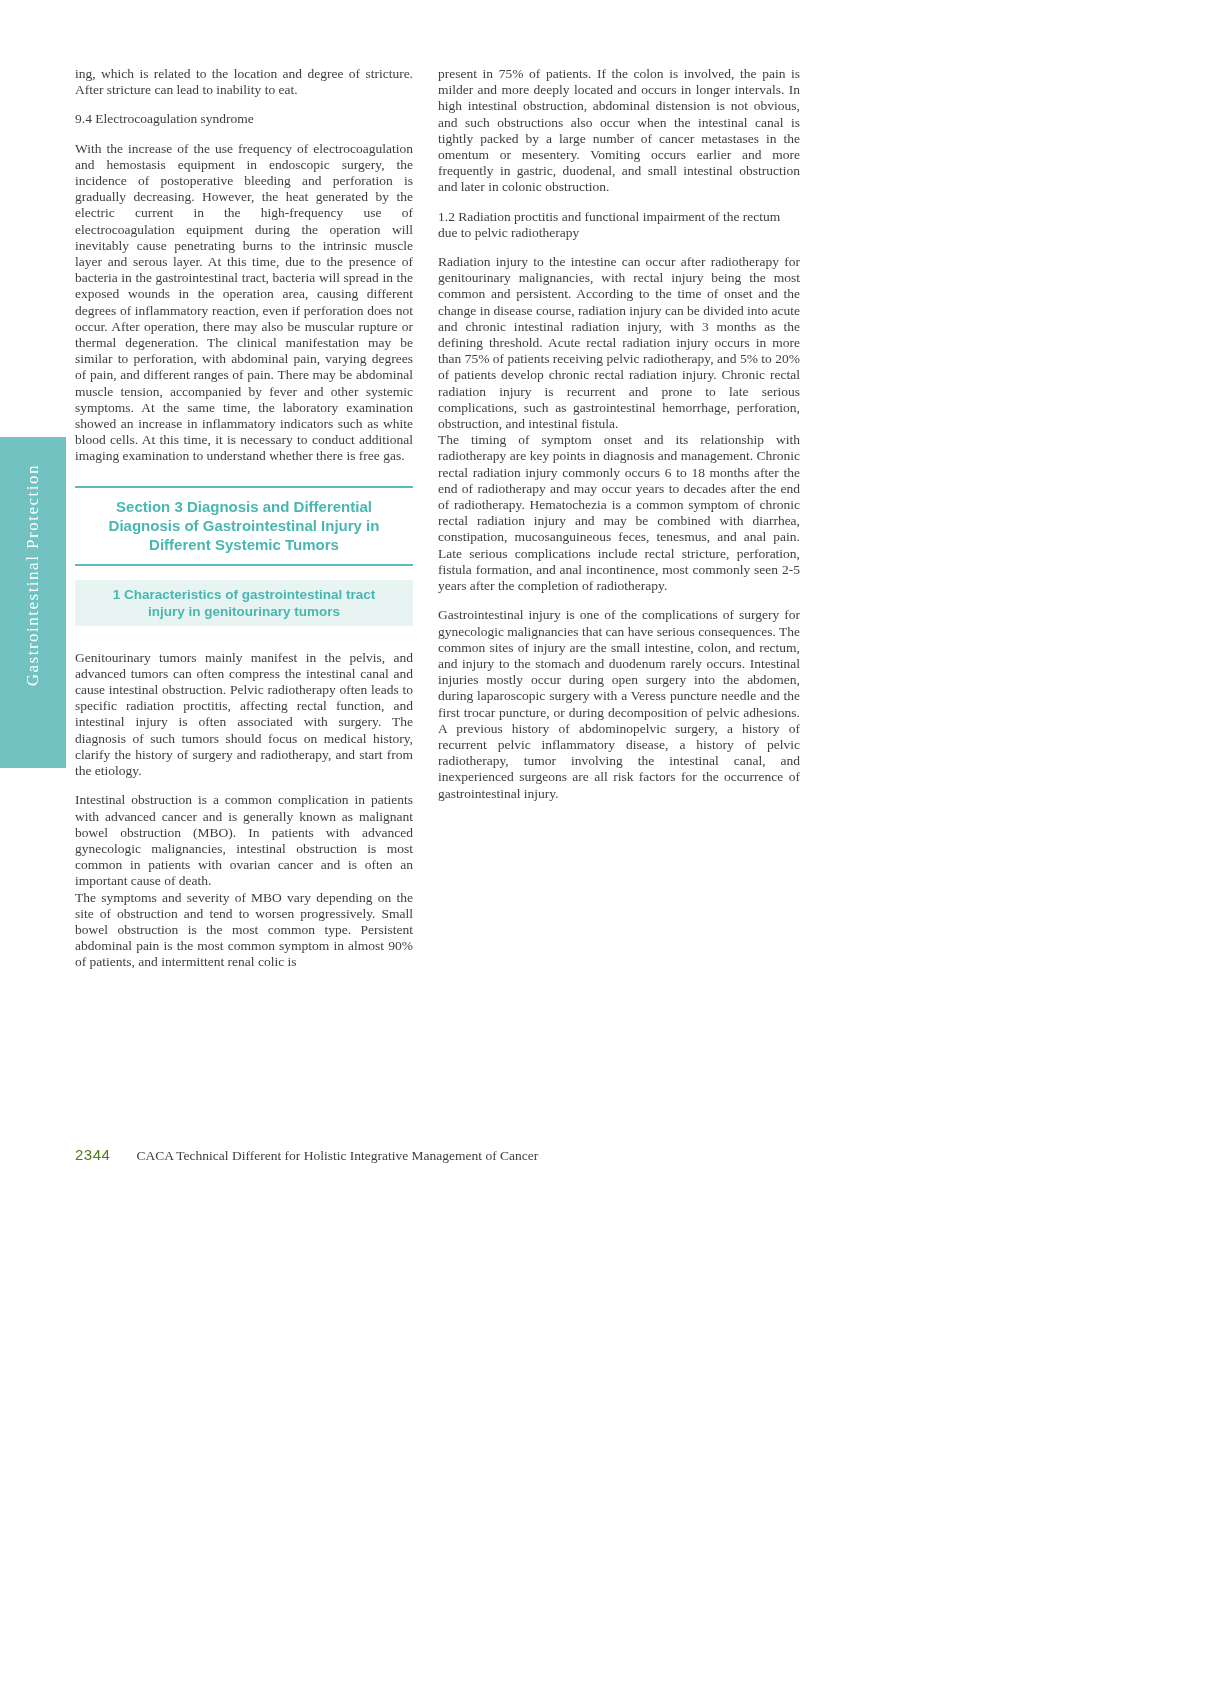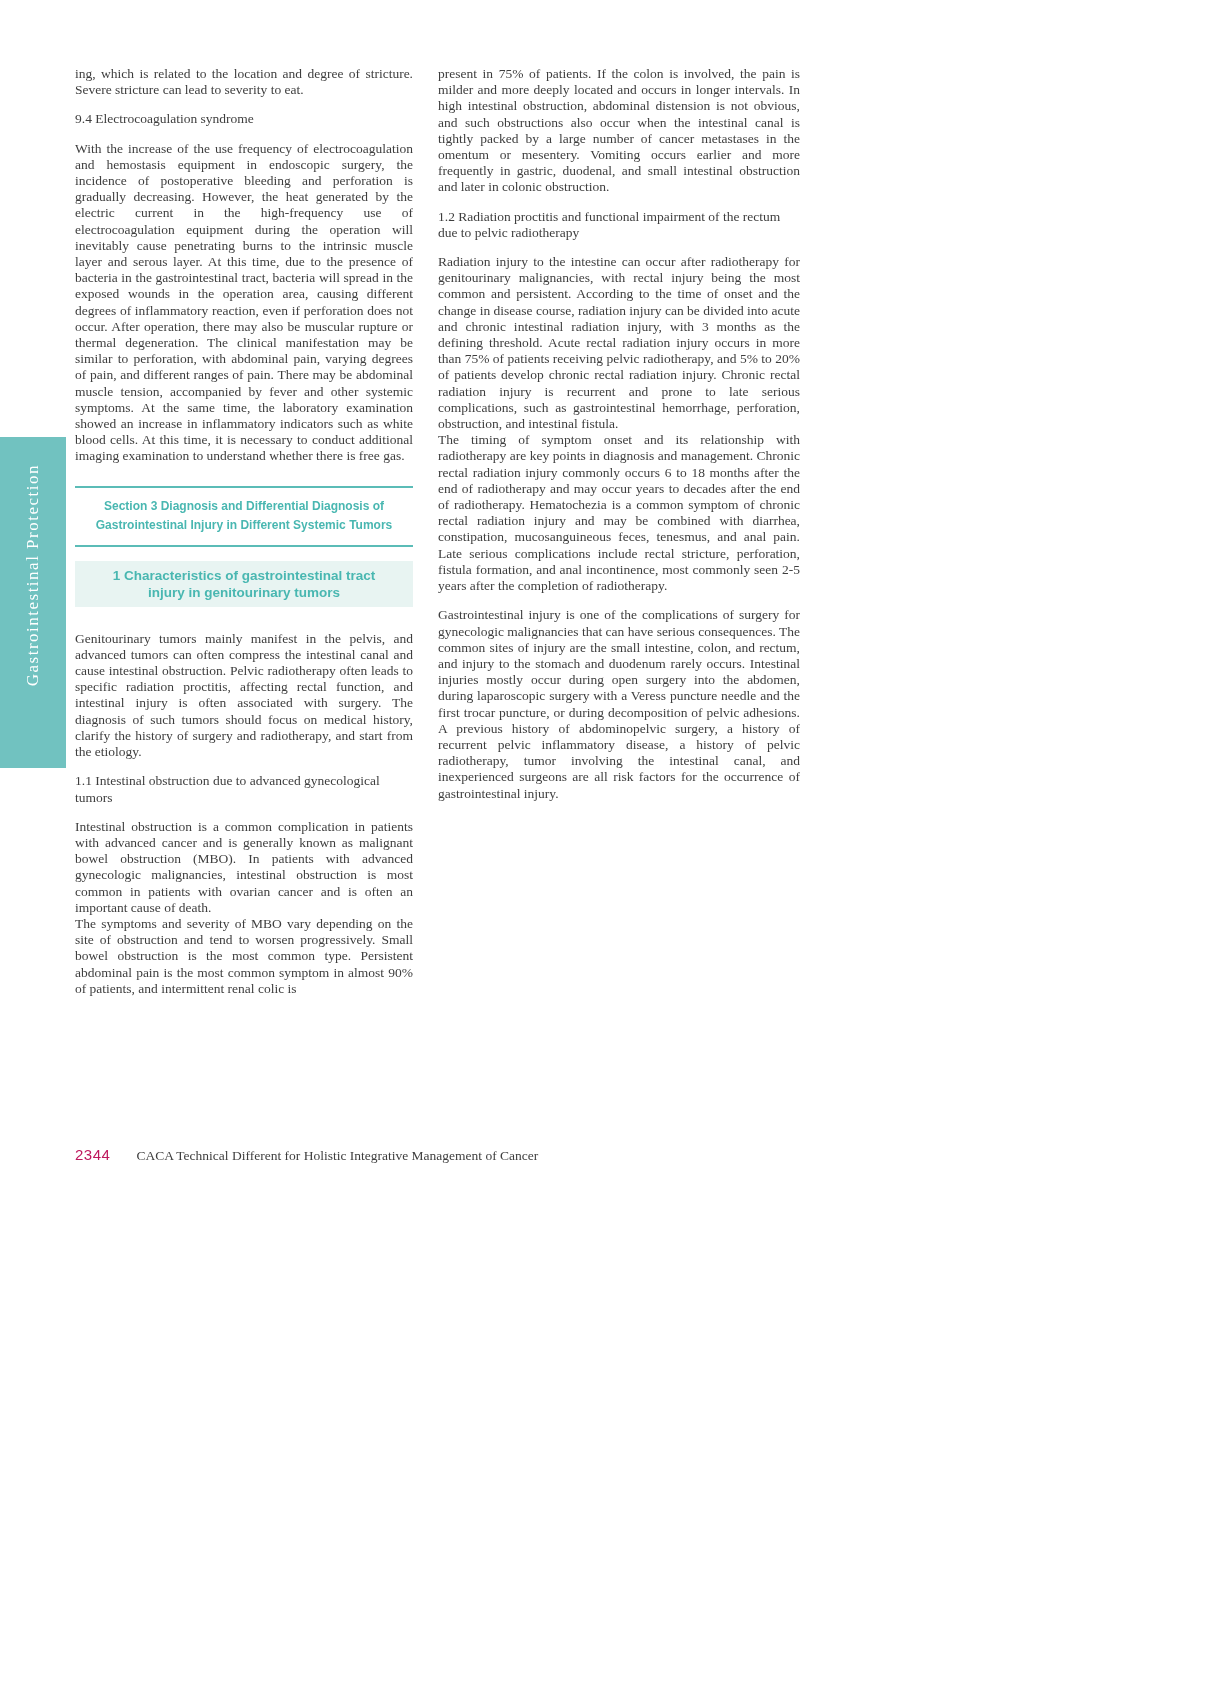--- a/index.html
+++ b/index.html
@@ -43,21 +43,21 @@
     font-family:"Liberation Serif", serif;
     text-align:left;
   }
   .section-heading{
     border-top:2px solid var(--teal-line,#5bbcb7);
     border-bottom:2px solid var(--teal-line,#5bbcb7);
     padding:9px 6px 10px 6px;
     color:var(--teal-text,#49b7b1);
     font-family:"Liberation Sans", sans-serif;
     font-weight:bold;
-    font-size:12px;
+    font-size:15px;
     line-height:19px;
     text-align:center;
   }
   .blk + .section-heading{margin-top:21px;}
   .section-heading + .blk{margin-top:13px;}
   .highlight-box{
     background:var(--box-bg,#e8f4f2);
     color:var(--teal-text,#49b7b1);
     font-family:"Liberation Sans", sans-serif;
     font-weight:bold;
@@ -68,45 +68,44 @@
   }
   .blk + .highlight-box{margin-top:14px;}
   .highlight-box + .blk{margin-top:24px;}
   
   .footer{
     position:absolute;left:75px;top:1146px;width:700px;
     display:flex;align-items:baseline;
   }
   .footer .pagenum{
     font-family:"Liberation Sans", sans-serif;
-    font-size:15px;color:#be185d;letter-spacing:0.5px;
+    font-size:15px;color:#4d7c0f;letter-spacing:0.5px;
   }
   .footer .ftitle{
     font-family:"Liberation Serif", serif;
     font-size:13.5px;color:#3e3e3e;
     margin-left:26px;
   }
 </style>
 </head>
 <body>
 
 <div class="page">
 
   <div class="side-tab">
     <span class="vtext">Gastrointestinal Protection</span>
   </div>
 
   <div class="col col-left">
-      <div class="blk paragraph">ing, which is related to the location and degree of stricture. Severe stricture can lead to severity to eat.</div>
+      <div class="blk paragraph">ing, which is related to the location and degree of stricture. After stricture can lead to inability to eat.</div>
       <div class="blk subsection-heading">9.4 Electrocoagulation syndrome</div>
       <div class="blk paragraph">With the increase of the use frequency of electrocoagulation and hemostasis equipment in endoscopic surgery, the incidence of postoperative bleeding and perforation is gradually decreasing. However, the heat generated by the electric current in the high-frequency use of electrocoagulation equipment during the operation will inevitably cause penetrating burns to the intrinsic muscle layer and serous layer. At this time, due to the presence of bacteria in the gastrointestinal tract, bacteria will spread in the exposed wounds in the operation area, causing different degrees of inflammatory reaction, even if perforation does not occur. After operation, there may also be muscular rupture or thermal degeneration. The clinical manifestation may be similar to perforation, with abdominal pain, varying degrees of pain, and different ranges of pain. There may be abdominal muscle tension, accompanied by fever and other systemic symptoms. At the same time, the laboratory examination showed an increase in inflammatory indicators such as white blood cells. At this time, it is necessary to conduct additional imaging examination to understand whether there is free gas.</div>
       <div class="blk section-heading">Section 3 Diagnosis and Differential Diagnosis of Gastrointestinal Injury in Different Systemic Tumors</div>
       <div class="blk highlight-box">1 Characteristics of gastrointestinal tract injury in genitourinary tumors</div>
       <div class="blk paragraph">Genitourinary tumors mainly manifest in the pelvis, and advanced tumors can often compress the intestinal canal and cause intestinal obstruction. Pelvic radiotherapy often leads to specific radiation proctitis, affecting rectal function, and intestinal injury is often associated with surgery. The diagnosis of such tumors should focus on medical history, clarify the history of surgery and radiotherapy, and start from the etiology.</div>
-      <div class="blk subsection-heading">1.1 Intestinal obstruction due to advanced gynecological tumors</div>
       <div class="blk paragraph">Intestinal obstruction is a common complication in patients with advanced cancer and is generally known as malignant bowel obstruction (MBO). In patients with advanced gynecologic malignancies, intestinal obstruction is most common in patients with ovarian cancer and is often an important cause of death.</div>
       <div class="blk paragraph flush">The symptoms and severity of MBO vary depending on the site of obstruction and tend to worsen progressively. Small bowel obstruction is the most common type. Persistent abdominal pain is the most common symptom in almost 90% of patients, and intermittent renal colic is</div>
     </div>
 
   <div class="col col-right">
       <div class="blk paragraph">present in 75% of patients. If the colon is involved, the pain is milder and more deeply located and occurs in longer intervals. In high intestinal obstruction, abdominal distension is not obvious, and such obstructions also occur when the intestinal canal is tightly packed by a large number of cancer metastases in the omentum or mesentery. Vomiting occurs earlier and more frequently in gastric, duodenal, and small intestinal obstruction and later in colonic obstruction.</div>
       <div class="blk subsection-heading">1.2 Radiation proctitis and functional impairment of the rectum due to pelvic radiotherapy</div>
       <div class="blk paragraph">Radiation injury to the intestine can occur after radiotherapy for genitourinary malignancies, with rectal injury being the most common and persistent. According to the time of onset and the change in disease course, radiation injury can be divided into acute and chronic intestinal radiation injury, with 3 months as the defining threshold. Acute rectal radiation injury occurs in more than 75% of patients receiving pelvic radiotherapy, and 5% to 20% of patients develop chronic rectal radiation injury. Chronic rectal radiation injury is recurrent and prone to late serious complications, such as gastrointestinal hemorrhage, perforation, obstruction, and intestinal fistula.</div>
       <div class="blk paragraph flush">The timing of symptom onset and its relationship with radiotherapy are key points in diagnosis and management. Chronic rectal radiation injury commonly occurs 6 to 18 months after the end of radiotherapy and may occur years to decades after the end of radiotherapy. Hematochezia is a common symptom of chronic rectal radiation injury and may be combined with diarrhea, constipation, mucosanguineous feces, tenesmus, and anal pain. Late serious complications include rectal stricture, perforation, fistula formation, and anal incontinence, most commonly seen 2-5 years after the completion of radiotherapy.</div>
       <div class="blk paragraph">Gastrointestinal injury is one of the complications of surgery for gynecologic malignancies that can have serious consequences. The common sites of injury are the small intestine, colon, and rectum, and injury to the stomach and duodenum rarely occurs. Intestinal injuries mostly occur during open surgery into the abdomen, during laparoscopic surgery with a Veress puncture needle and the first trocar puncture, or during decomposition of pelvic adhesions. A previous history of abdominopelvic surgery, a history of recurrent pelvic inflammatory disease, a history of pelvic radiotherapy, tumor involving the intestinal canal, and inexperienced surgeons are all risk factors for the occurrence of gastrointestinal injury.</div>

